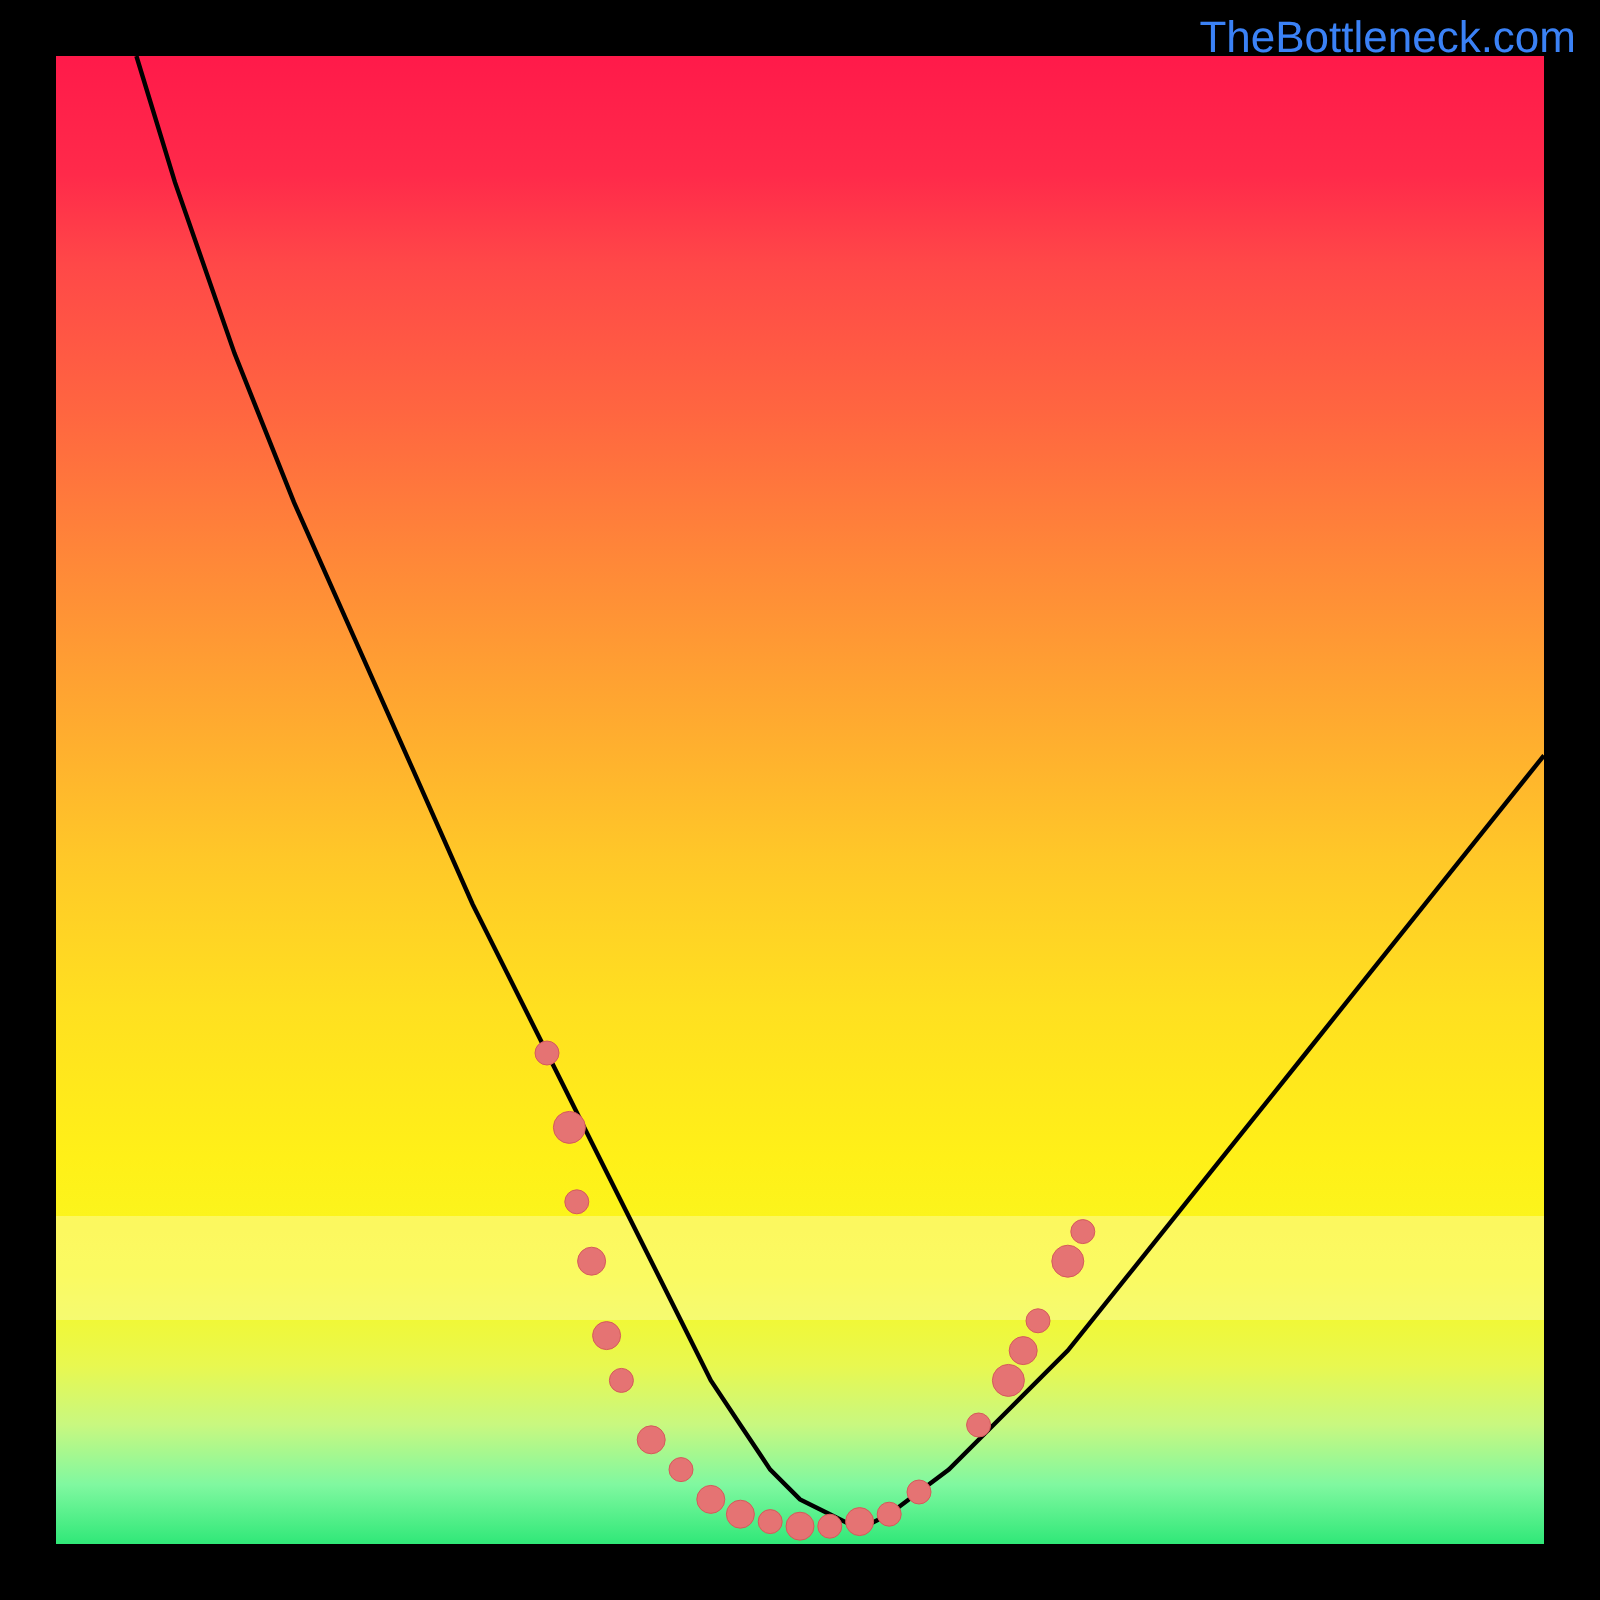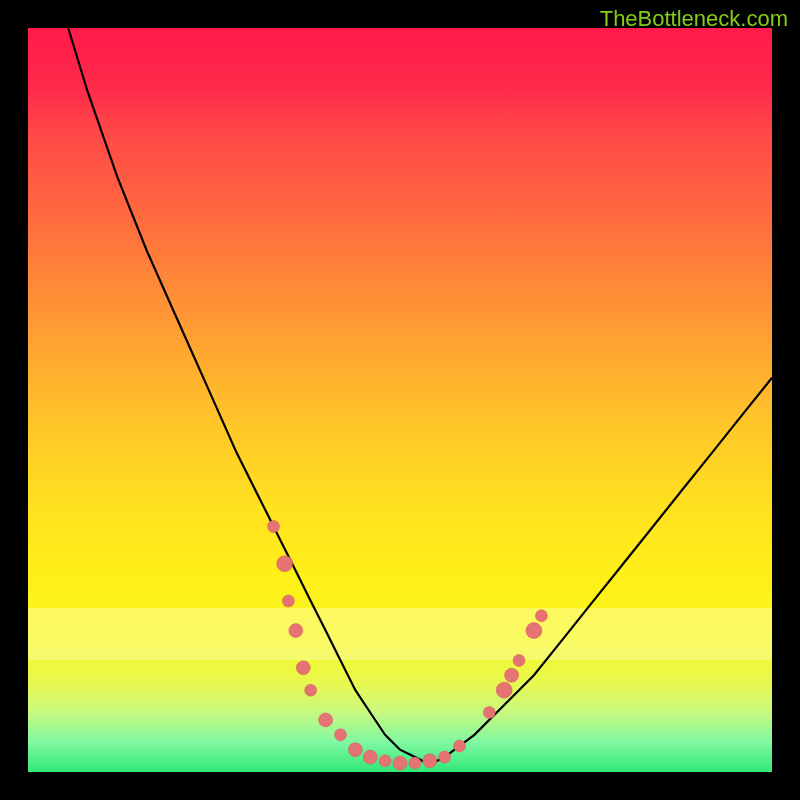--- a/index.html
+++ b/index.html
@@ -7,21 +7,21 @@
     width: 800px;
     height: 800px;
     background: #000;
     position: relative;
     font-family: Arial, sans-serif;
   }
   .watermark {
     position: absolute;
     top: 6px;
     right: 12px;
-    color: #84cc16;
+    color: #3b82f6;
     font-size: 22px;
     font-weight: 500;
     z-index: 10;
   }
   .plot-area {
     position: absolute;
     top: 28px;
     left: 28px;
     width: 744px;
     height: 744px;

